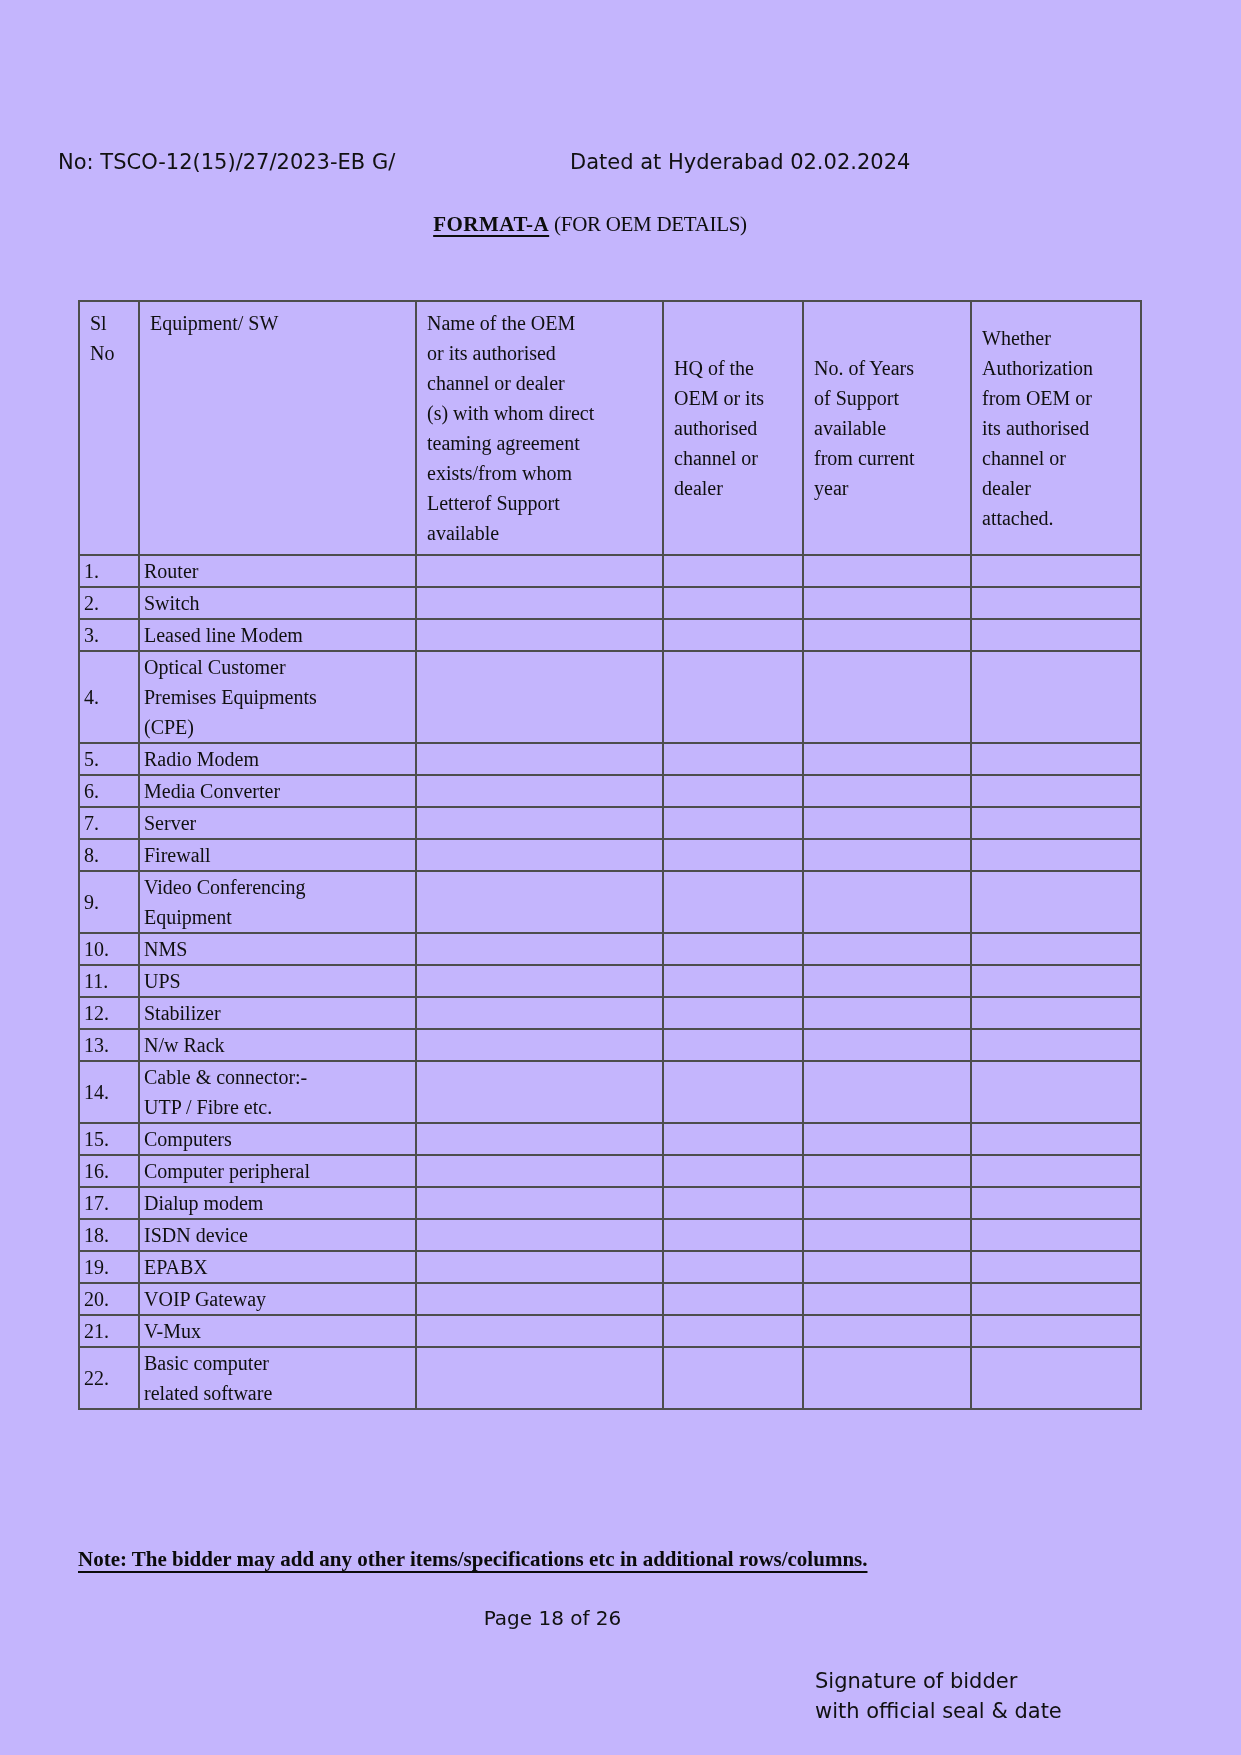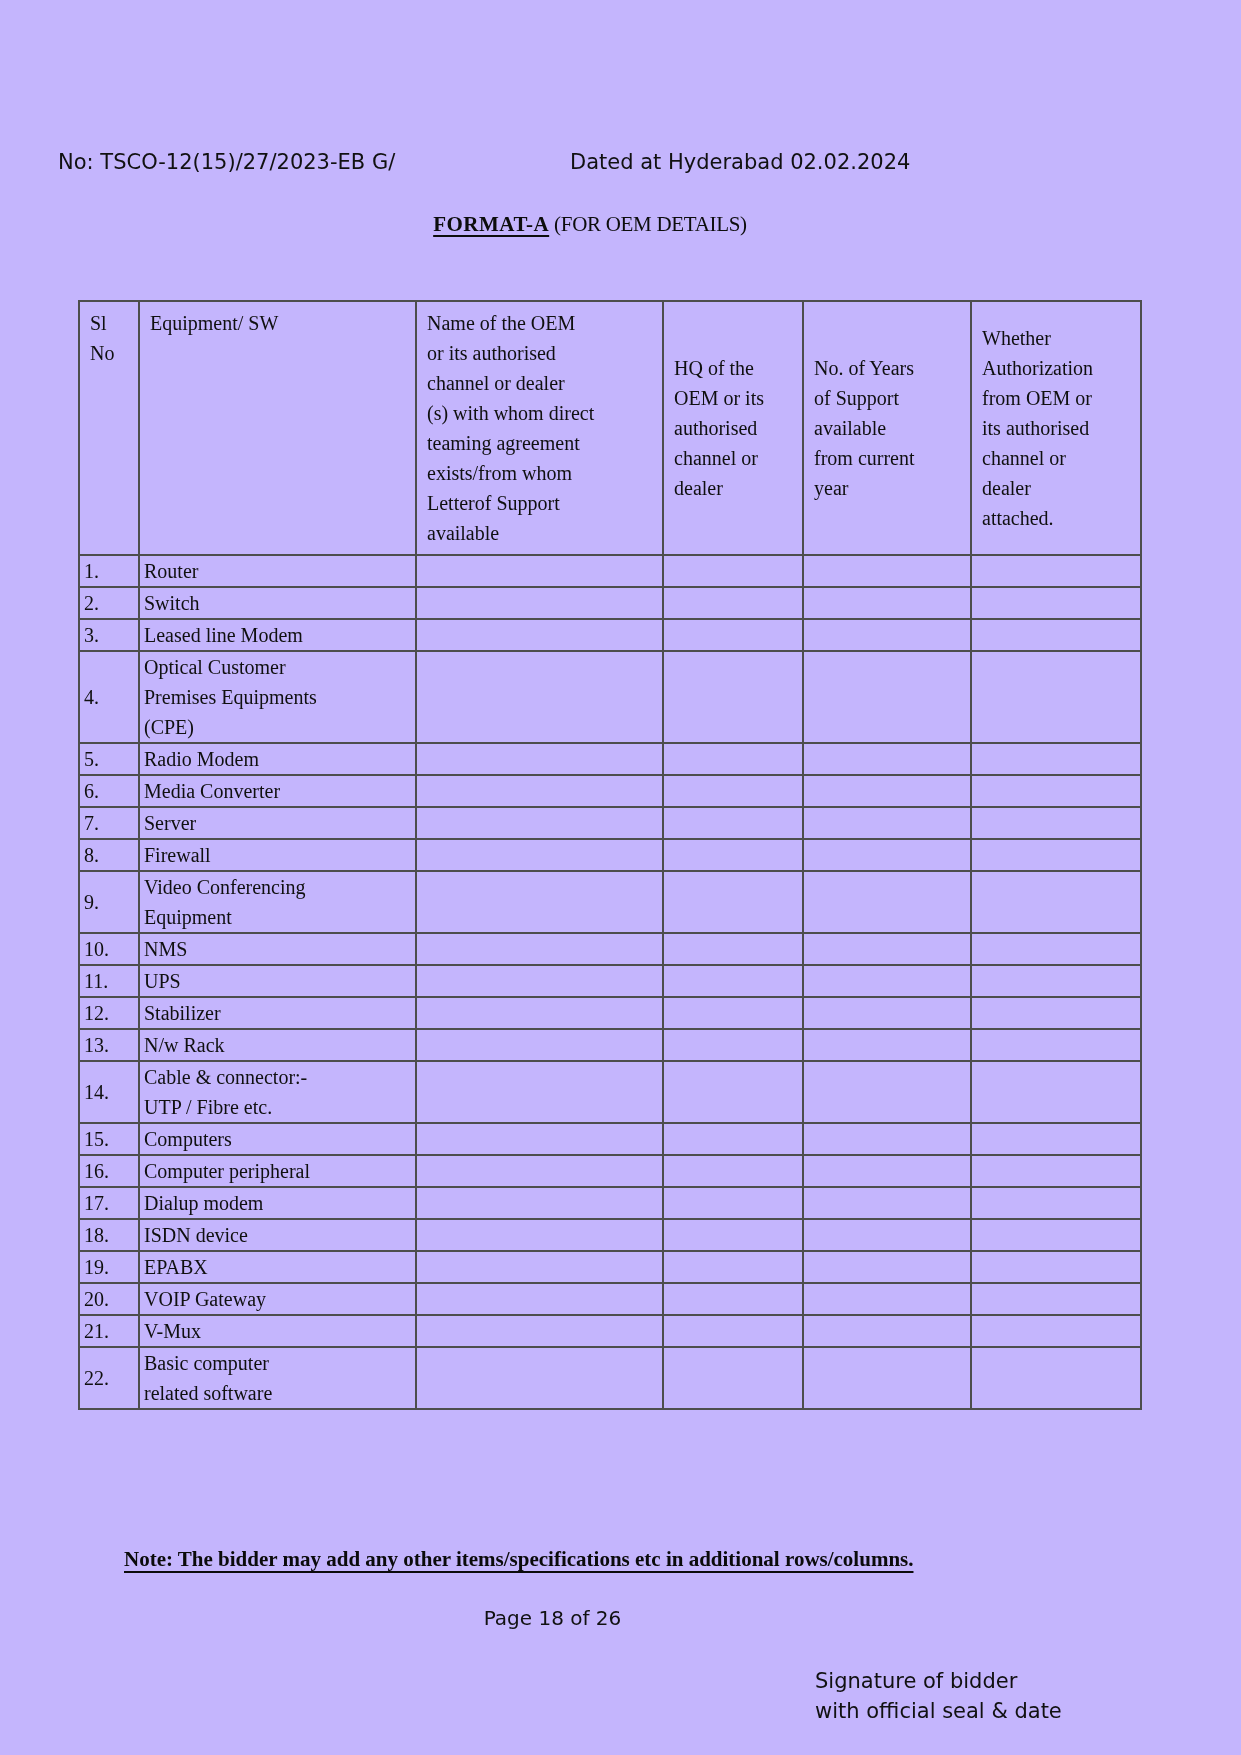--- a/index.html
+++ b/index.html
@@ -75,21 +75,20 @@
     top: 1547px;
     left: 78px;
     font-size: 21px;
     font-weight: bold;
     color: #0b0b0b;
   }
   .note span {
     text-decoration: underline;
     text-decoration-thickness: 2px;
     text-underline-offset: 5px;
-    margin-left: 46px;
   }
   
   .page-num {
     position: absolute;
     top: 1606px;
     left: 0;
     width: 1105px;
     text-align: center;
     font-family: "DejaVu Sans", sans-serif;
     font-size: 20px;

